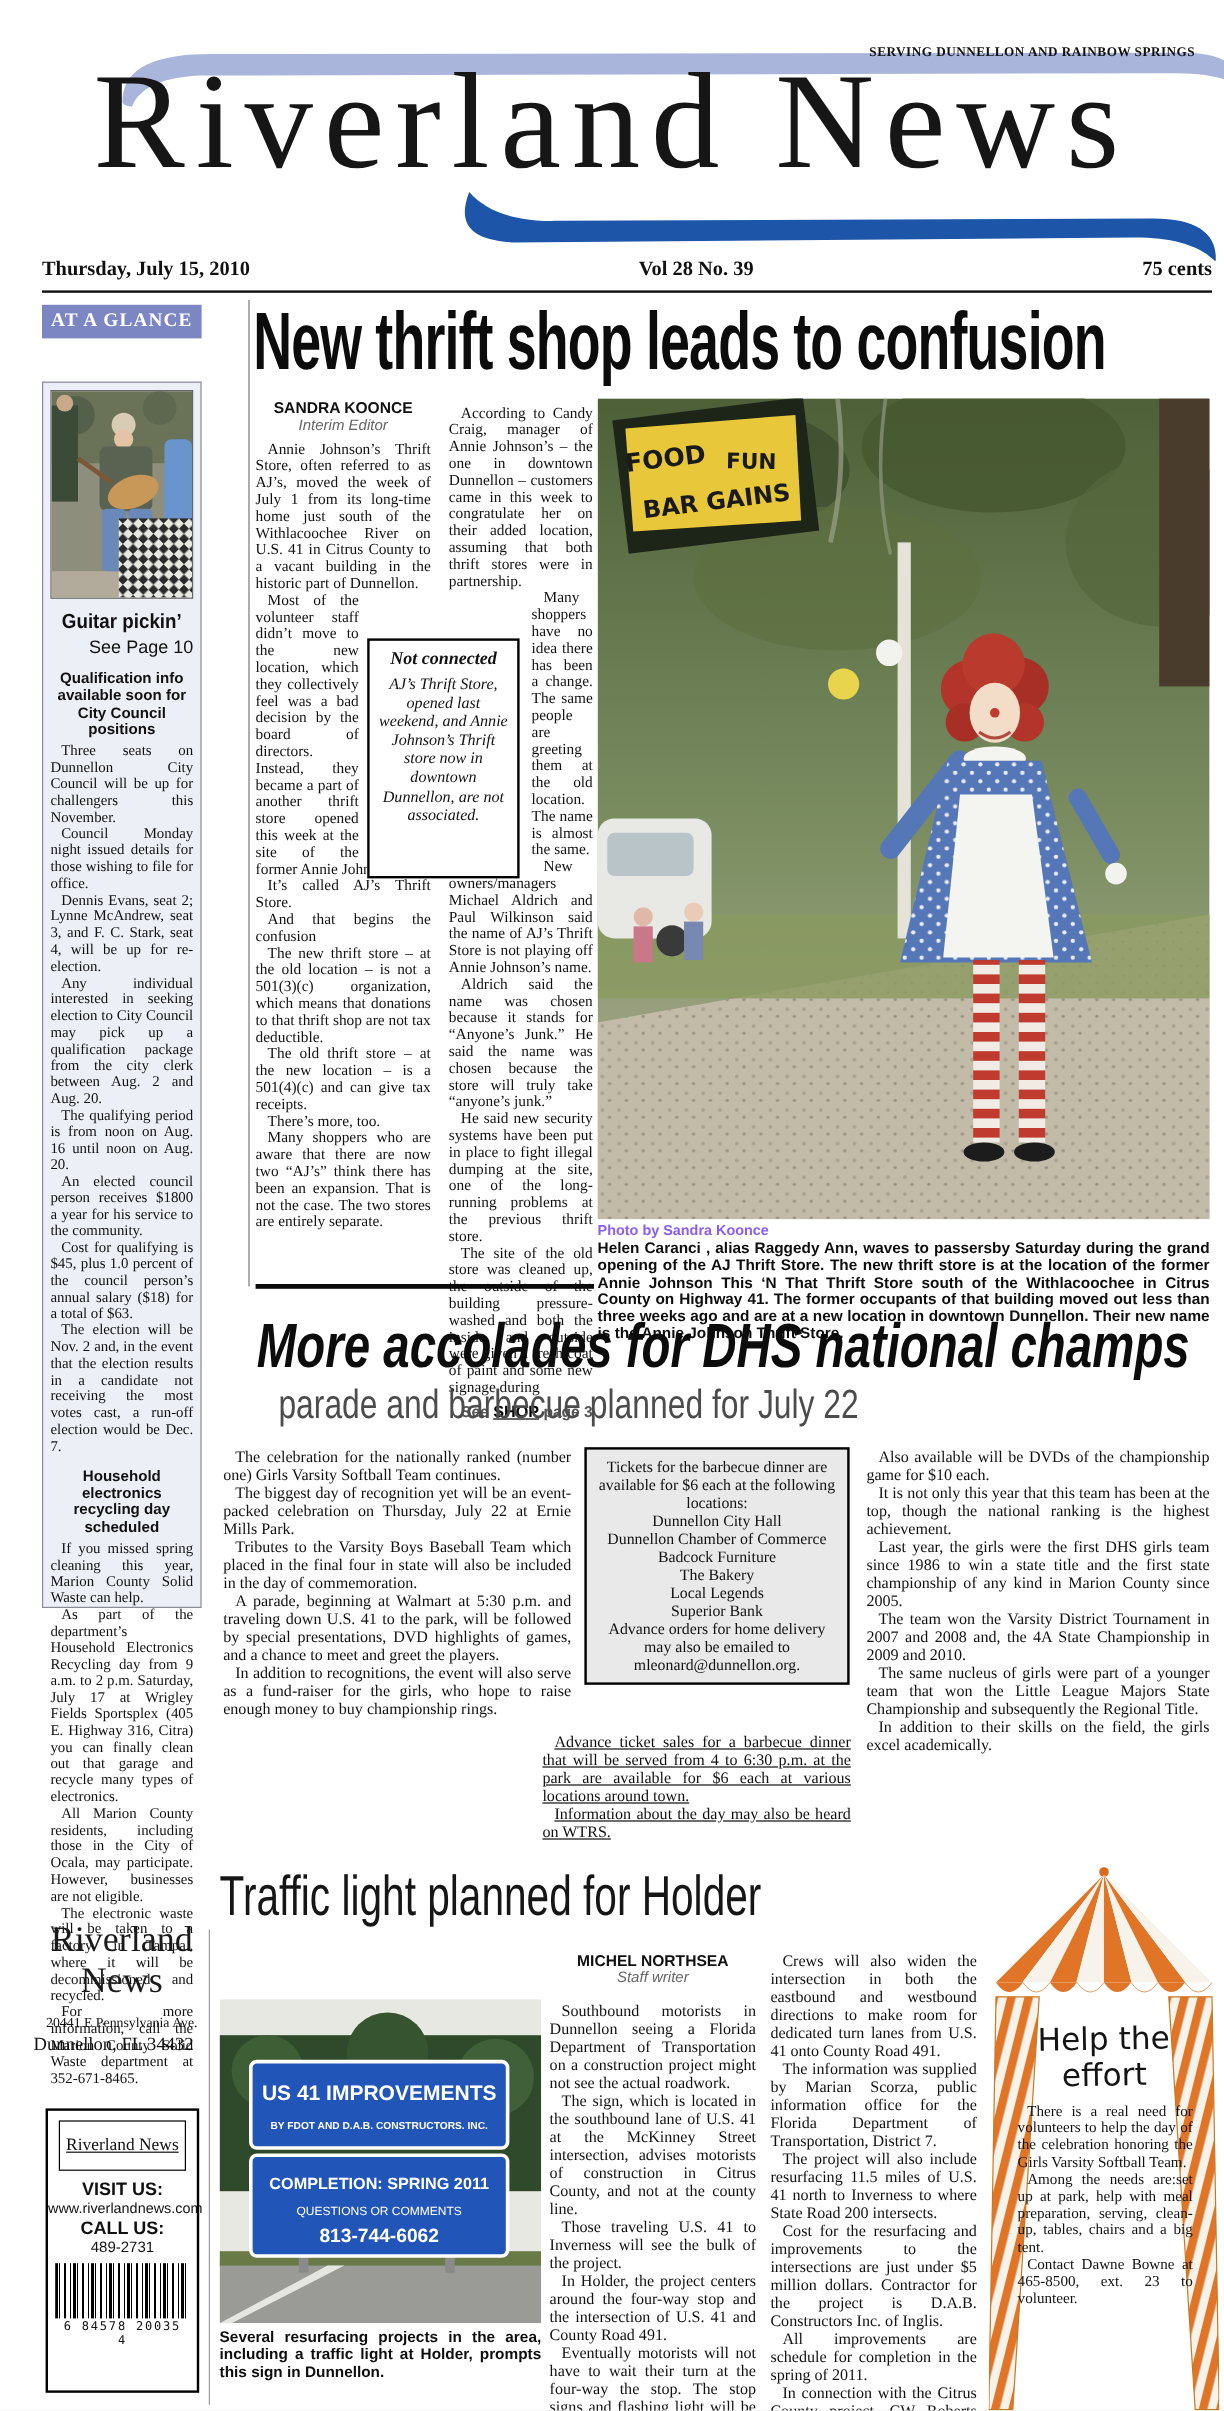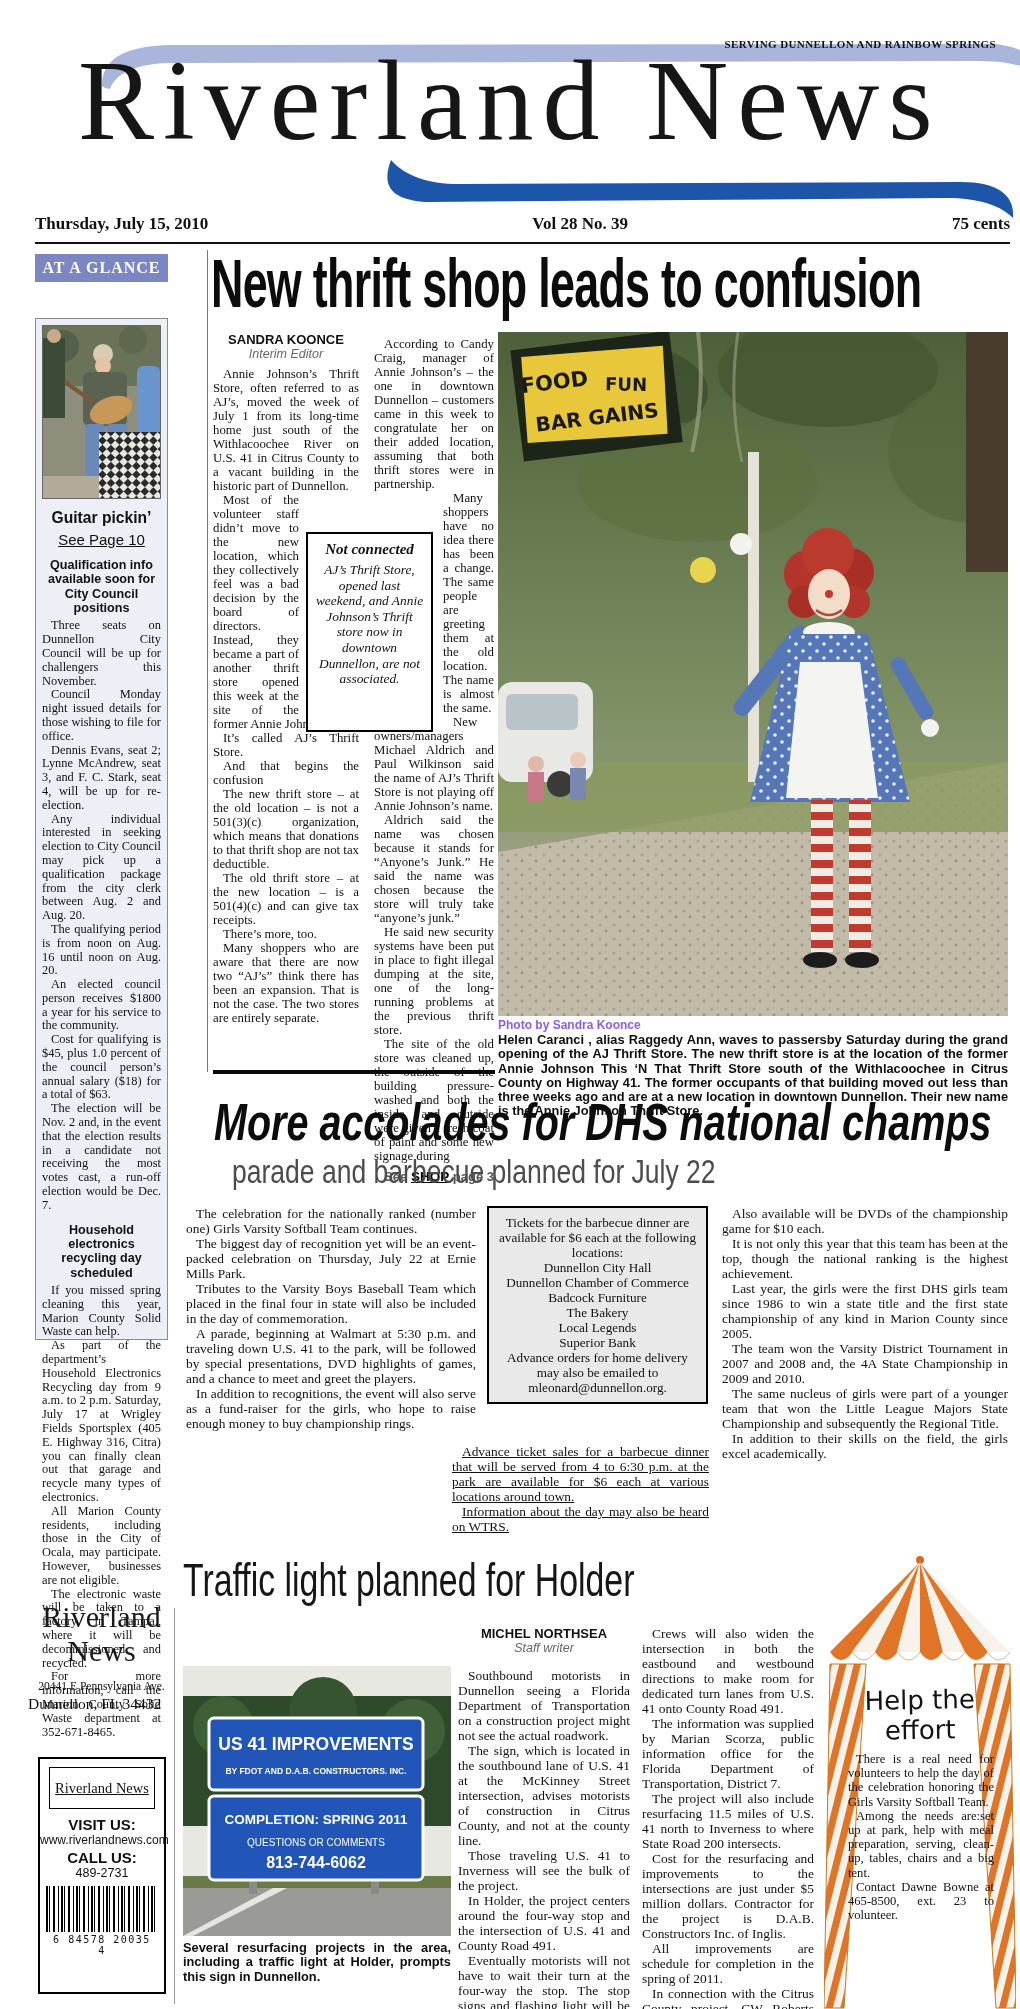--- a/index.html
+++ b/index.html
@@ -14,21 +14,21 @@
            font:bold 17px "Liberation Serif",serif;}
   .rule-top{position:absolute;left:35px;top:242px;width:975px;height:2px;background:#121212;}
 
   
   .glance-head{position:absolute;left:35px;top:254px;width:133px;height:28px;background:#7b86c2;color:#fff;
                font:bold 16px/28px "Liberation Serif",serif;text-align:center;letter-spacing:1px;}
   .glance-box{position:absolute;left:35px;top:288px;width:133px;height:1022px;background:#edeff7;
               border:1px solid #8a8a96;box-sizing:border-box;padding:6px;margin-top:30px;}
   .gphoto{display:block;border:1px solid #666;}
   .gtitle{margin-top:9px;text-align:center;font:bold 17px "Liberation Sans",sans-serif;transform:scaleX(.92);}
-  .gpage{margin-top:3px;text-align:center;font:15px "Liberation Sans",sans-serif;text-decoration:underline;}
+  .gpage{margin-top:3px;text-align:right;font:15px "Liberation Sans",sans-serif;}
   .gsub{margin:10px 0 4px;text-align:center;font:bold 12.6px/1.14 "Liberation Sans",sans-serif;}
   .gbody p{margin:0;font:12.4px/13.8px "Liberation Serif",serif;text-align:justify;text-indent:9px;}
 
   .vrule1{position:absolute;left:207px;top:250px;width:1px;height:822px;background:#777;}
   .vrule2{position:absolute;left:174px;top:1608px;width:1px;height:396px;background:#999;}
 
   
   .headline1{position:absolute;left:211px;top:250px;height:70px;}
   .headline1 span{display:inline-block;white-space:nowrap;font:bold 64px/1 "Liberation Sans",sans-serif;
                   letter-spacing:-1px;transform:scale(.70,1.06);transform-origin:0 0;color:#0c0c0c;}

